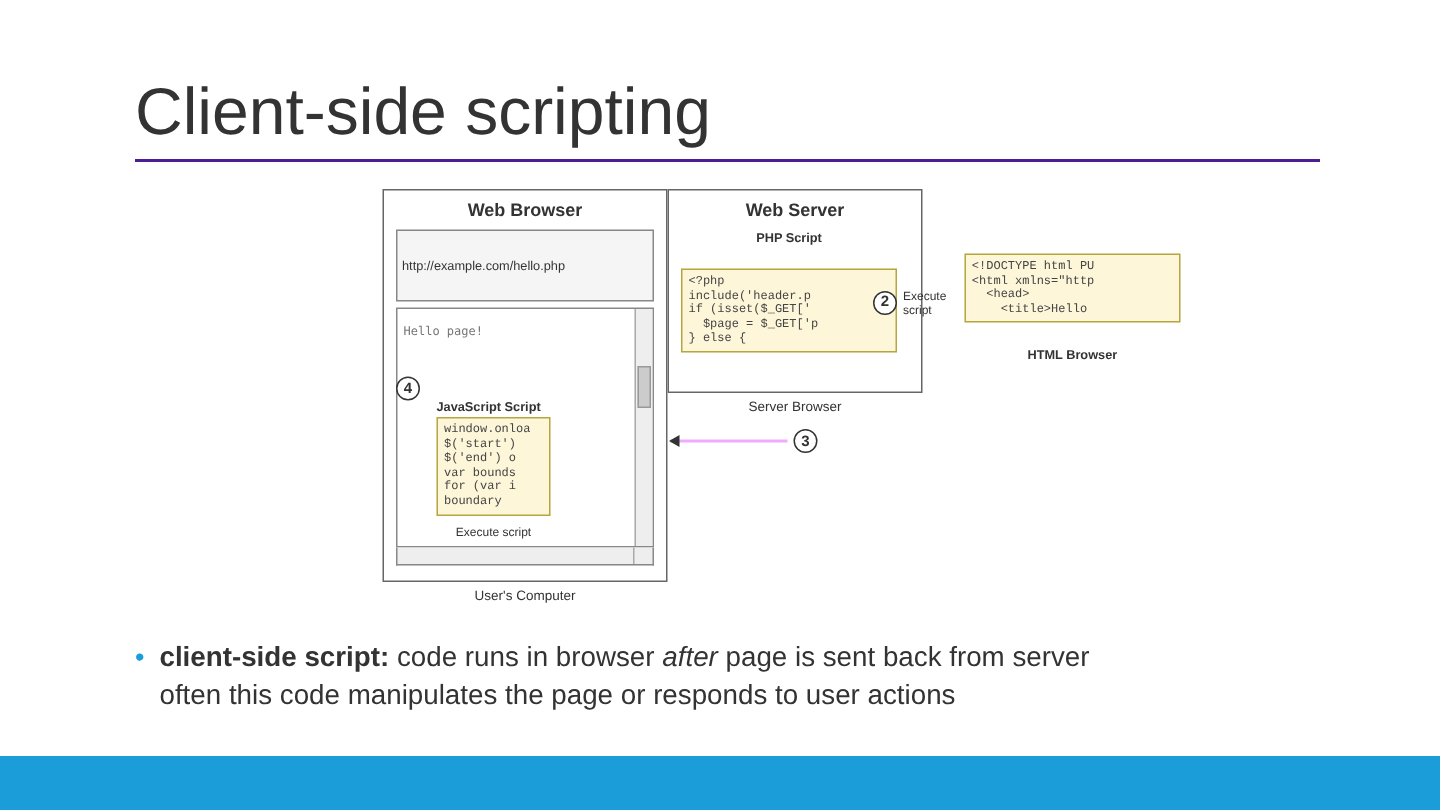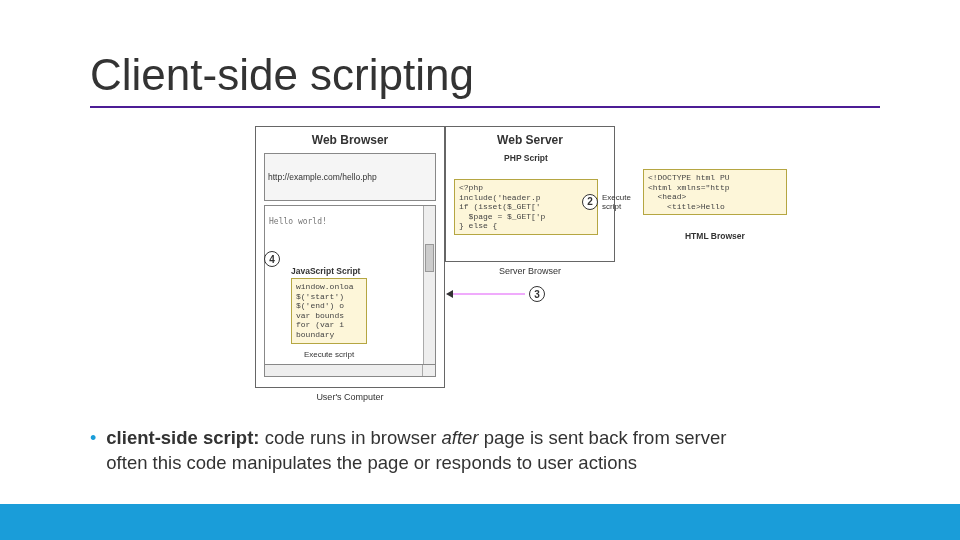--- a/index.html
+++ b/index.html
@@ -239,21 +239,21 @@
   <div class="title">Client-side scripting</div>
 
   <div class="diagram-wrap">
     <div class="diagram">
 
       <div>
         <div class="panel browser">
           <div class="panel-title">Web Browser</div>
           <div class="addrbar">http://example.com/hello.php</div>
           <div class="viewport">
-            <span class="hello-text">Hello world!</span>
+            <span class="hello-text">Hello page!</span>
             <div class="js-block">
               <div class="script-title">JavaScript Script</div>
               <div class="script-box" style="white-space:pre;">window.onloa
 $('start')
 $('end') o
 var bounds
 for (var i
 boundary</div>
               <div class="exec-label">Execute script</div>
             </div>

